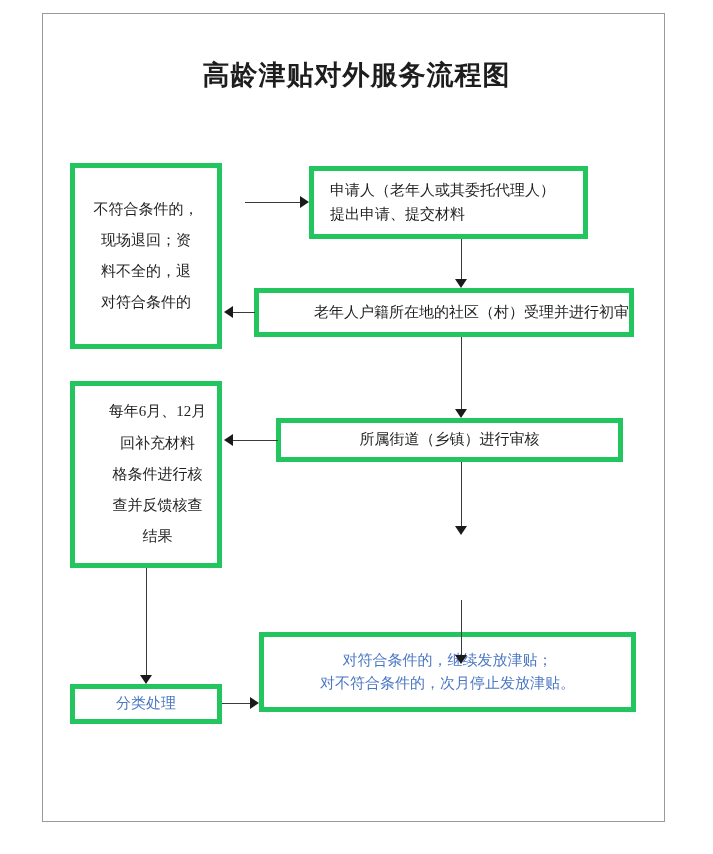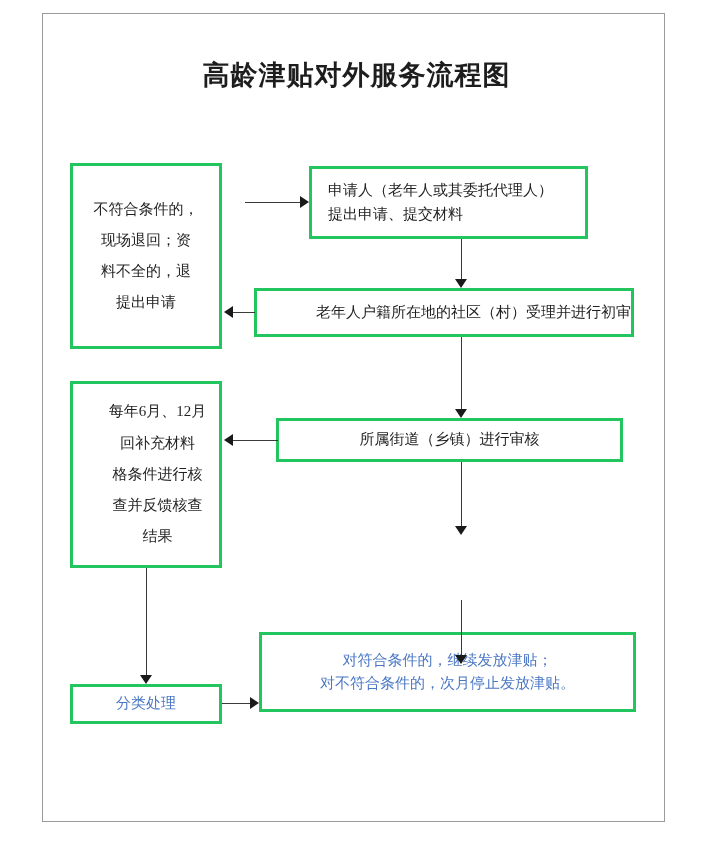--- a/index.html
+++ b/index.html
@@ -35,21 +35,21 @@
     text-align: center;
     font-family: "DejaVu Sans", "Liberation Sans", sans-serif;
     font-weight: bold;
     font-size: 27px;
     letter-spacing: 1px;
     color: #1d1d1d;
   }
   .node {
     position: absolute;
     box-sizing: border-box;
-    border: 3px solid #22c55e;
+    border: 5px solid #22c55e;
     background: #ffffff;
     display: flex;
     flex-direction: column;
     align-items: center;
     justify-content: center;
     color: #1f1f1f;
     font-size: 15px;
     line-height: 1.15;
   }
   .node .ln {
@@ -87,21 +87,21 @@
 <div id="page">
 
   <div id="page-frame"></div>
 
   <div id="chart-title">高龄津贴对外服务流程图</div>
 
   <div class="node tall" id="node-reject">
     <span class="ln">不符合条件的，</span>
     <span class="ln">现场退回；资</span>
     <span class="ln">料不全的，退</span>
-    <span class="ln">提出申请</span>
+    <span class="ln">对符合条件的</span>
   </div>
 
   <div class="node two" id="node-apply">
     <span class="ln">申请人（老年人或其委托代理人）</span>
     <span class="ln">提出申请、提交材料</span>
   </div>
 
   <div class="node" id="node-community">
     <span class="ln">老年人户籍所在地的社区（村）受理并进行初审</span>
   </div>

